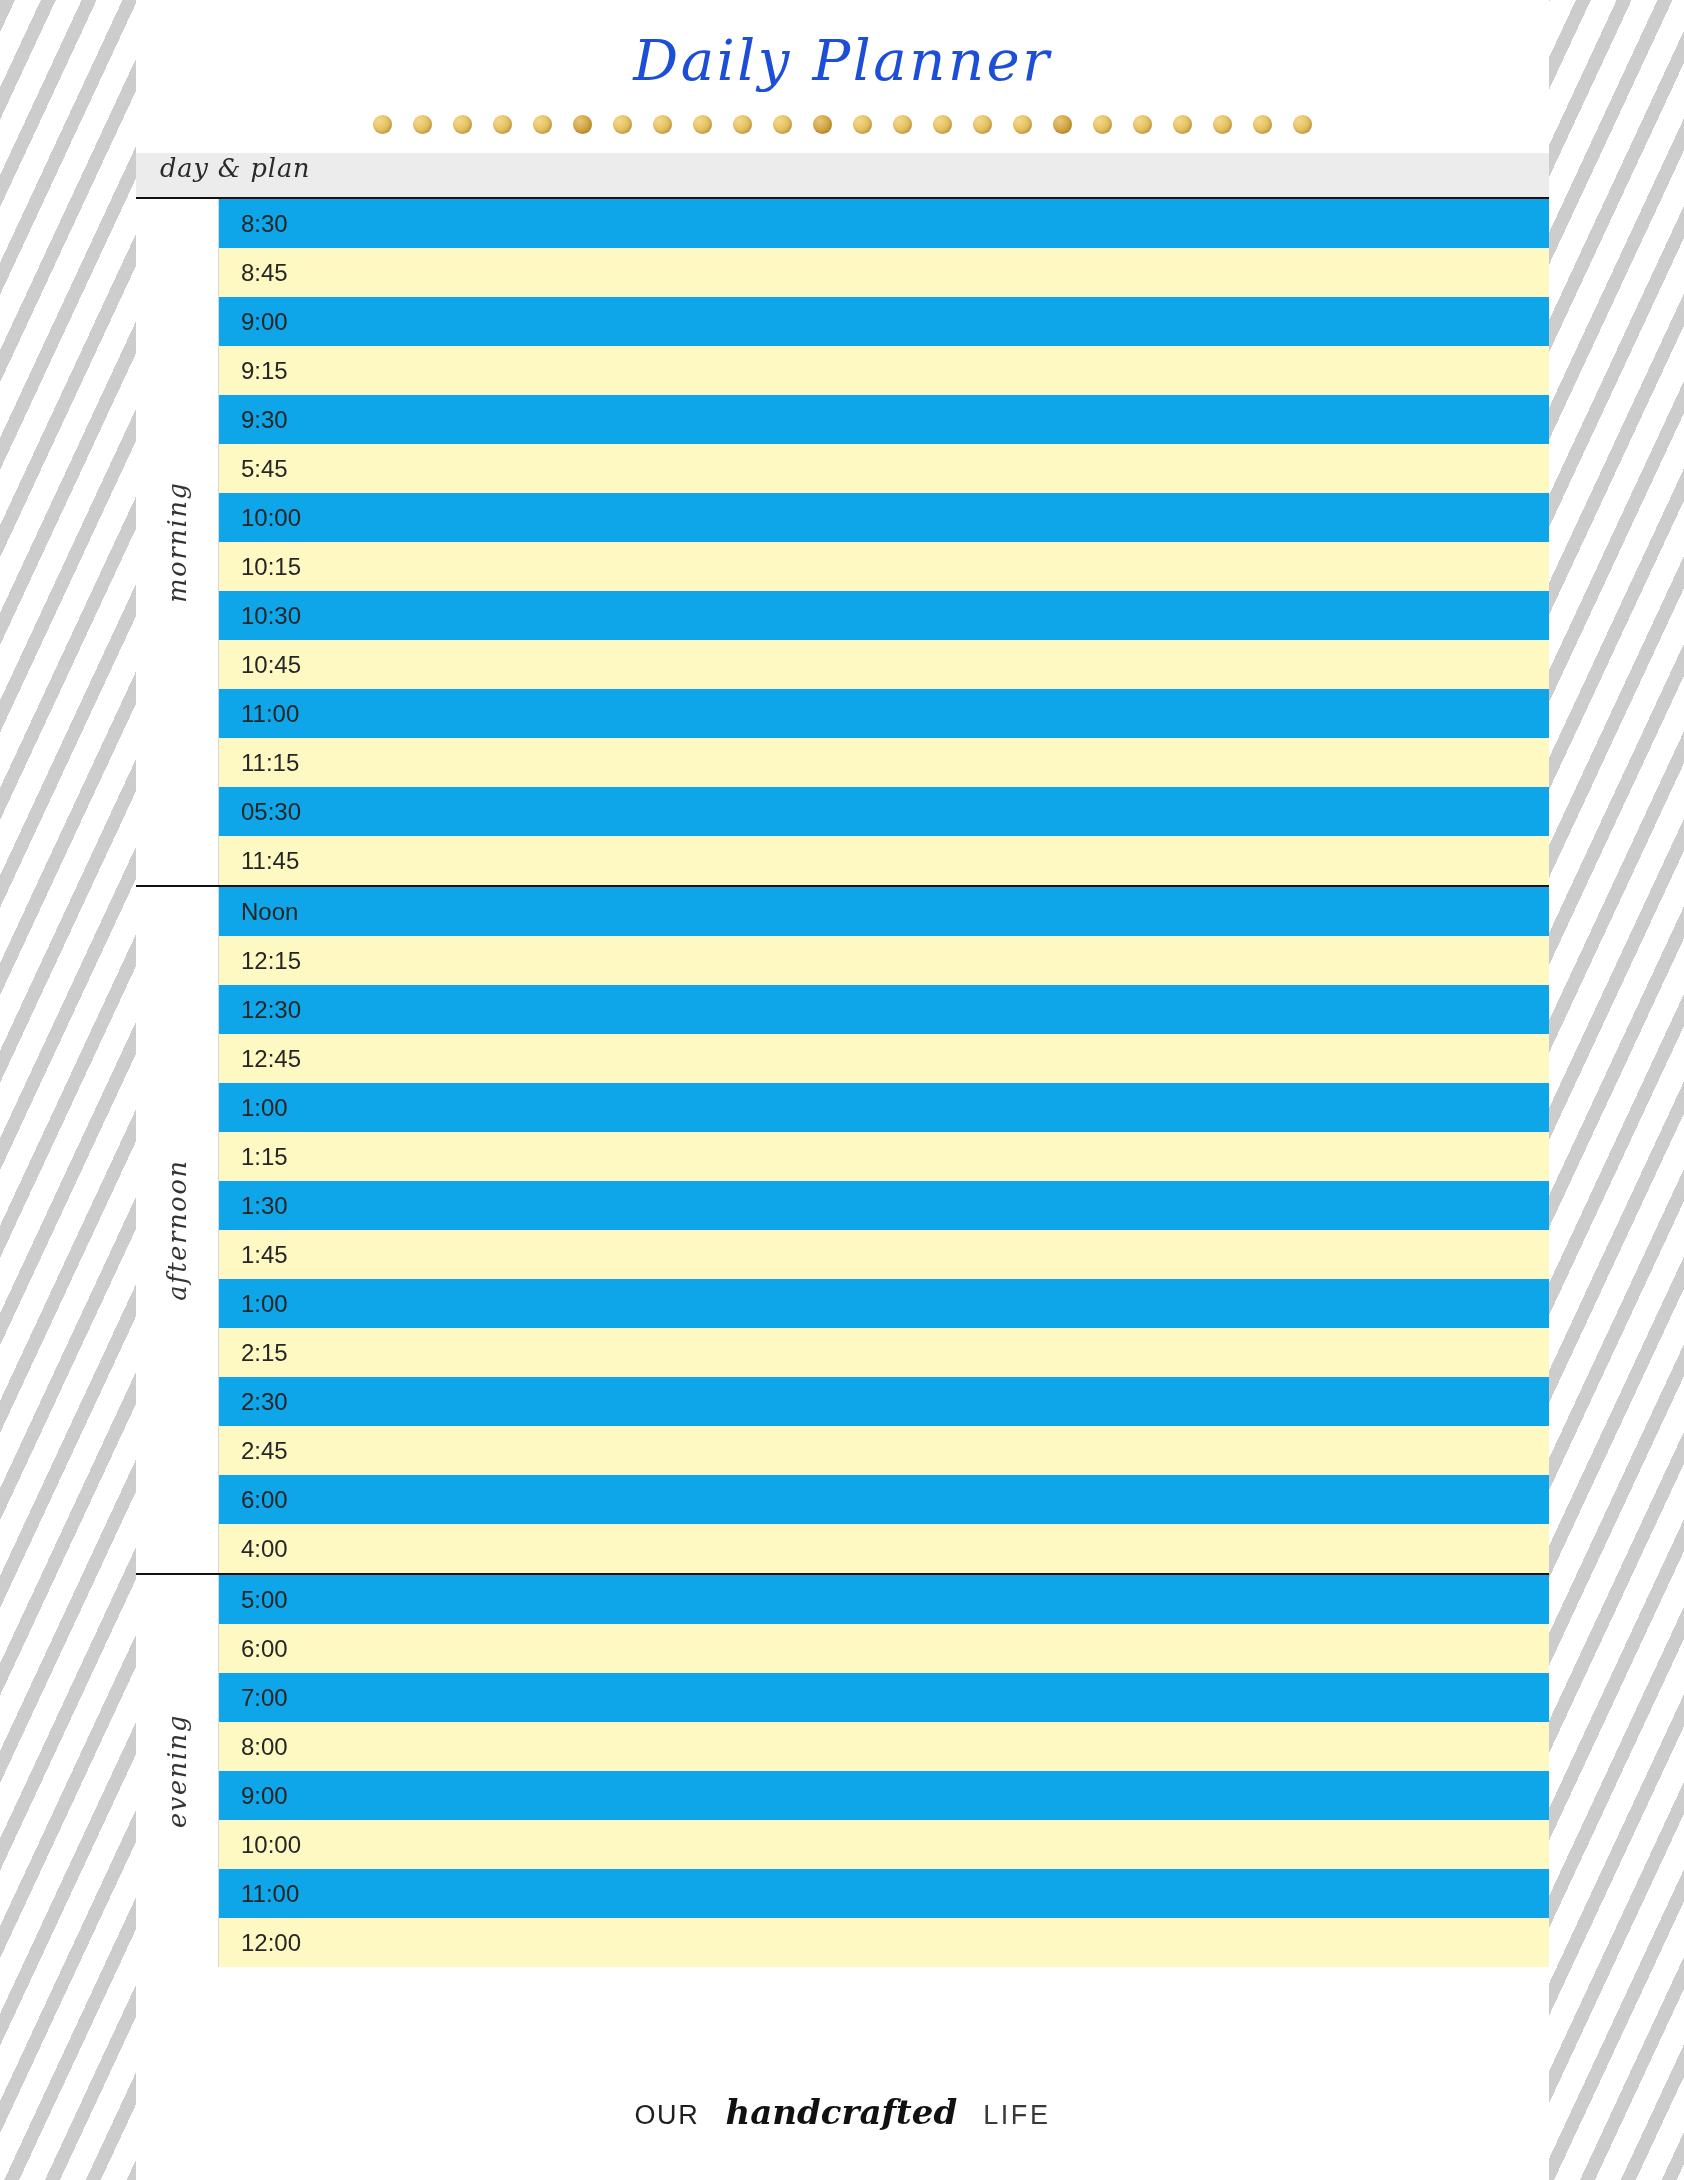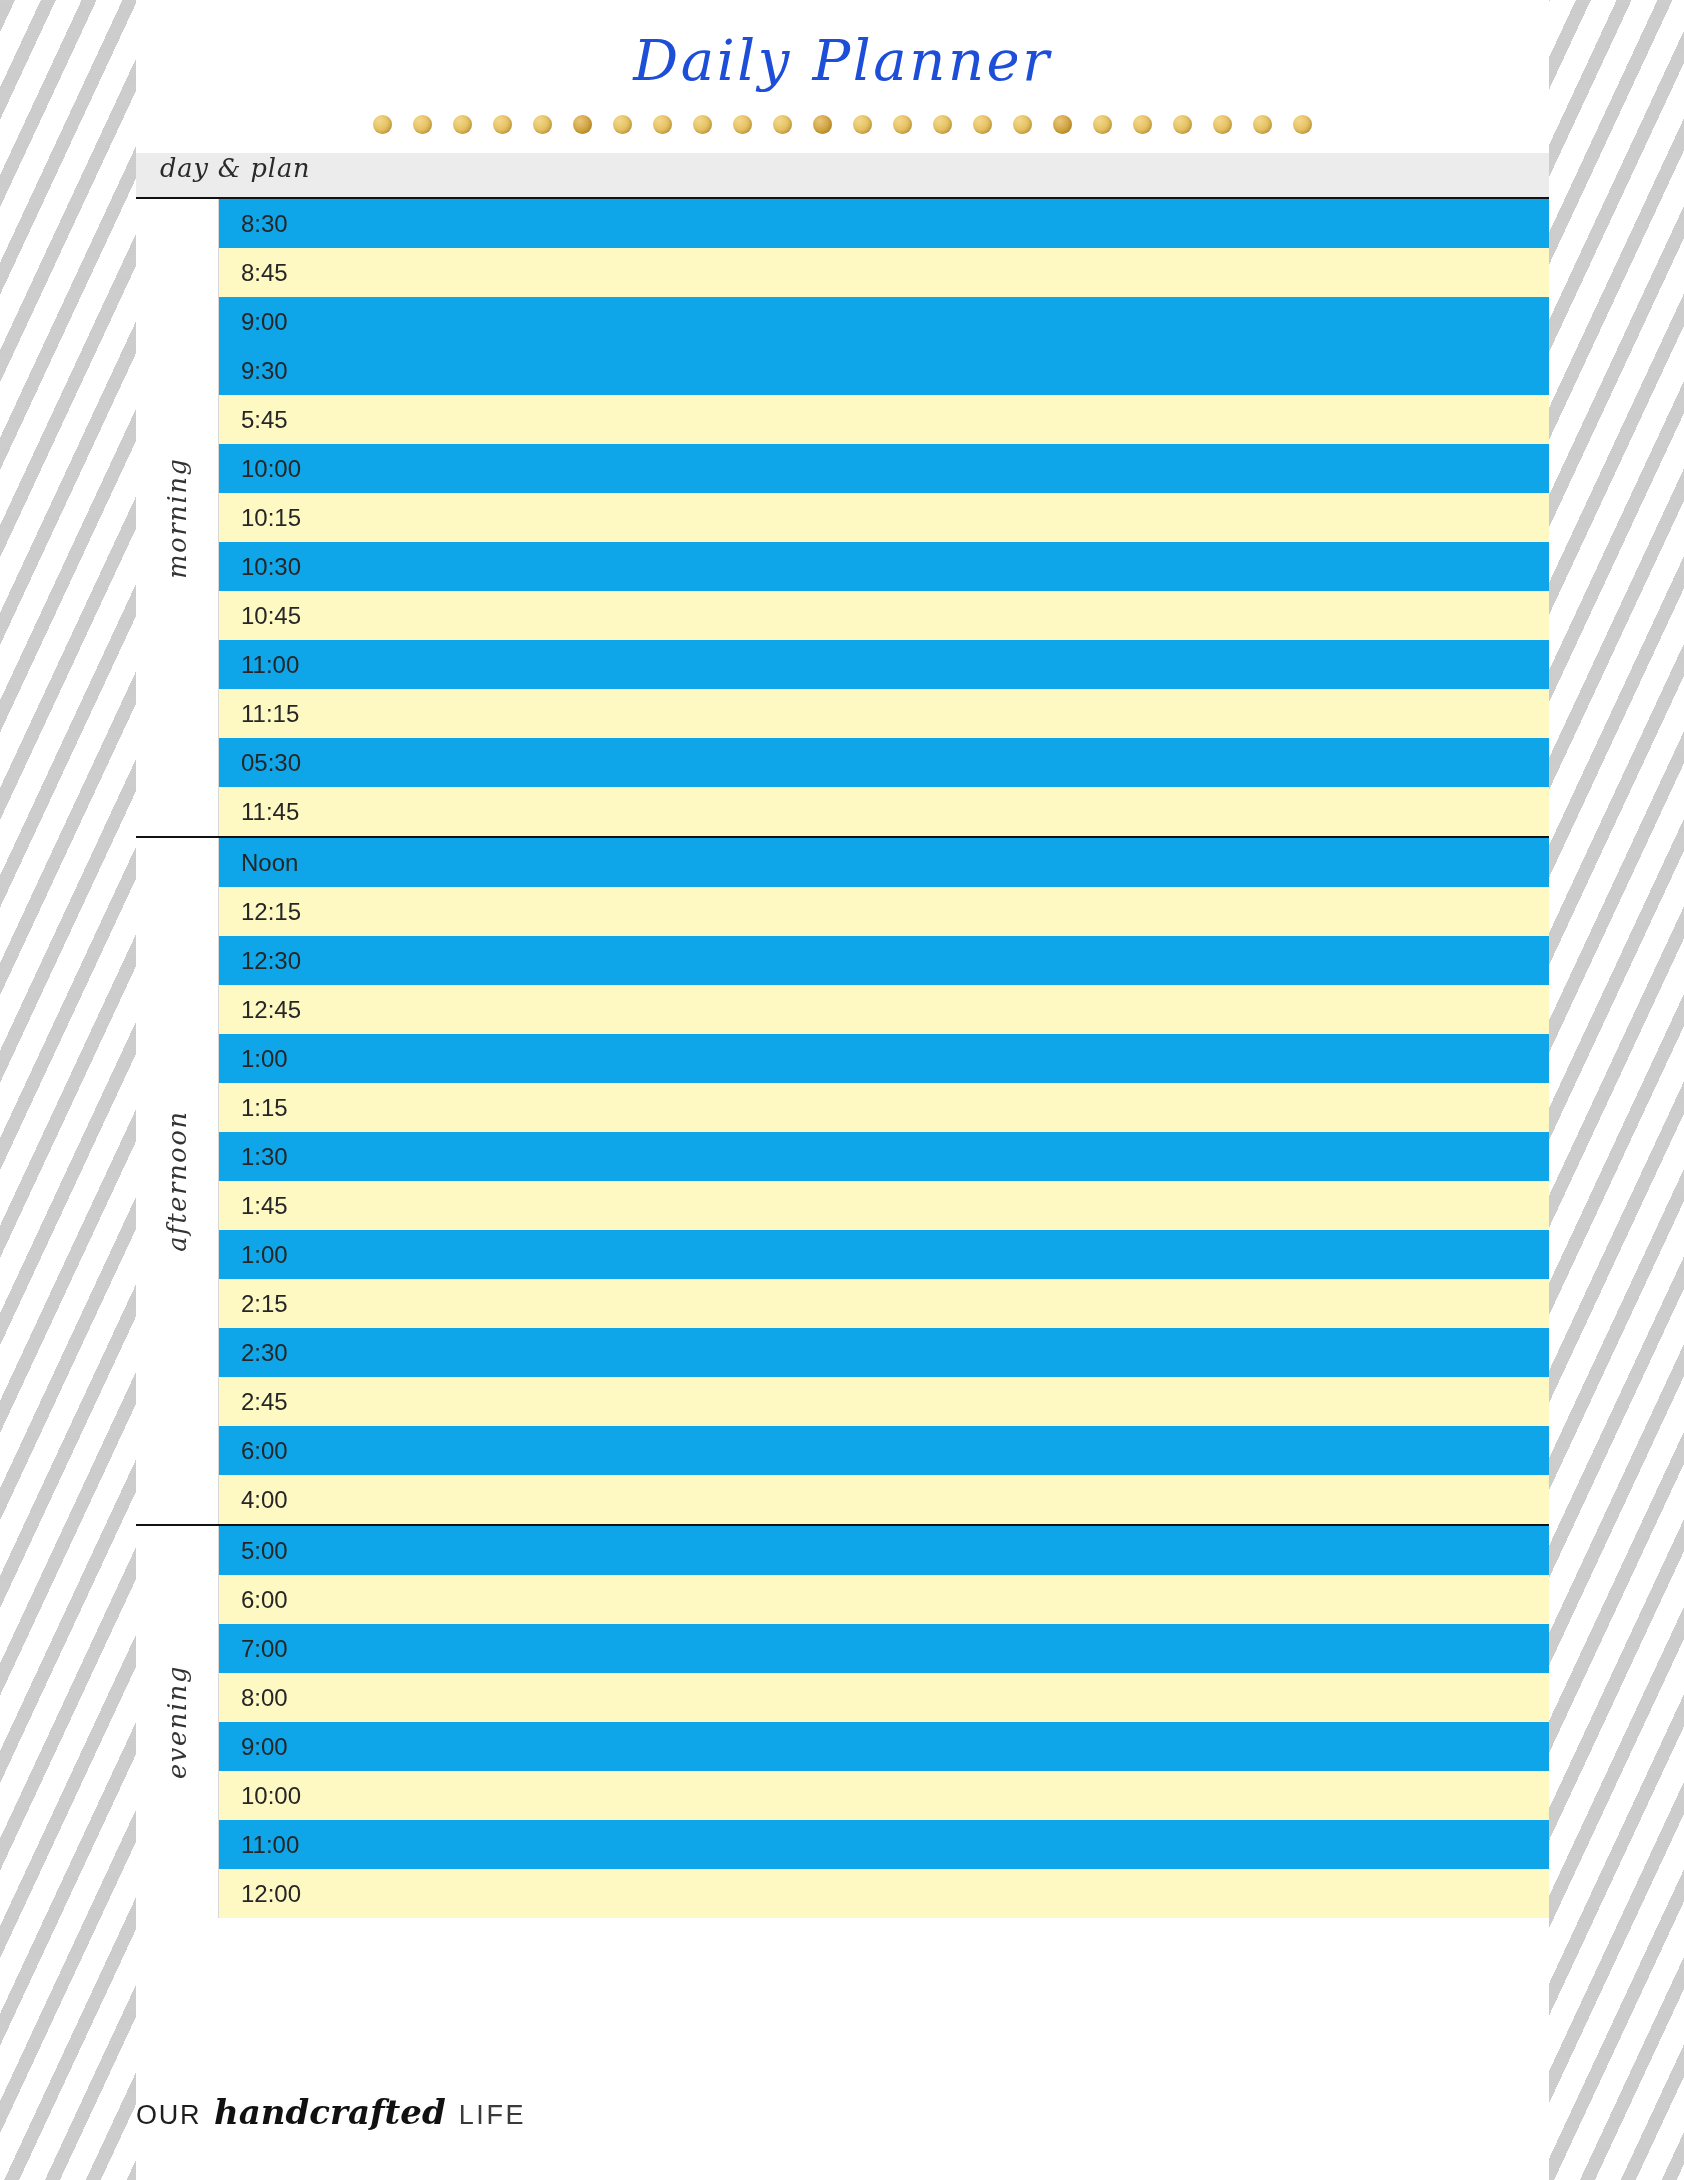--- a/index.html
+++ b/index.html
@@ -153,23 +153,23 @@
 
   .time-text { display: inline-block; }
 
   
   .footer {
     position: absolute;
     left: 0;
     right: 0;
     bottom: 49px;
     display: flex;
-    justify-content: flex-start;
+    justify-content: center;
     align-items: baseline;
-    gap: 13px;
+    gap: 26px;
   }
   .footer .f-our {
     font-size: 27px;
     letter-spacing: 1.7px;
     color: #1f1f1f;
     font-family: "Liberation Sans", sans-serif;
   }
   .footer .f-hand {
     font-family: "DejaVu Serif", serif;
     font-style: italic;
@@ -234,20 +234,23 @@
         <div class="rows">
           <div class="row plain">
             <span class="time-text">8:30</span>
           </div>
           <div class="row shaded">
             <span class="time-text">8:45</span>
           </div>
           <div class="row plain">
             <span class="time-text">9:00</span>
           </div>
+          <div class="row shaded">
+            <span class="time-text">9:15</span>
+          </div>
           <div class="row plain">
             <span class="time-text">9:30</span>
           </div>
           <div class="row shaded">
             <span class="time-text">5:45</span>
           </div>
           <div class="row plain">
             <span class="time-text">10:00</span>
           </div>
           <div class="row shaded">

